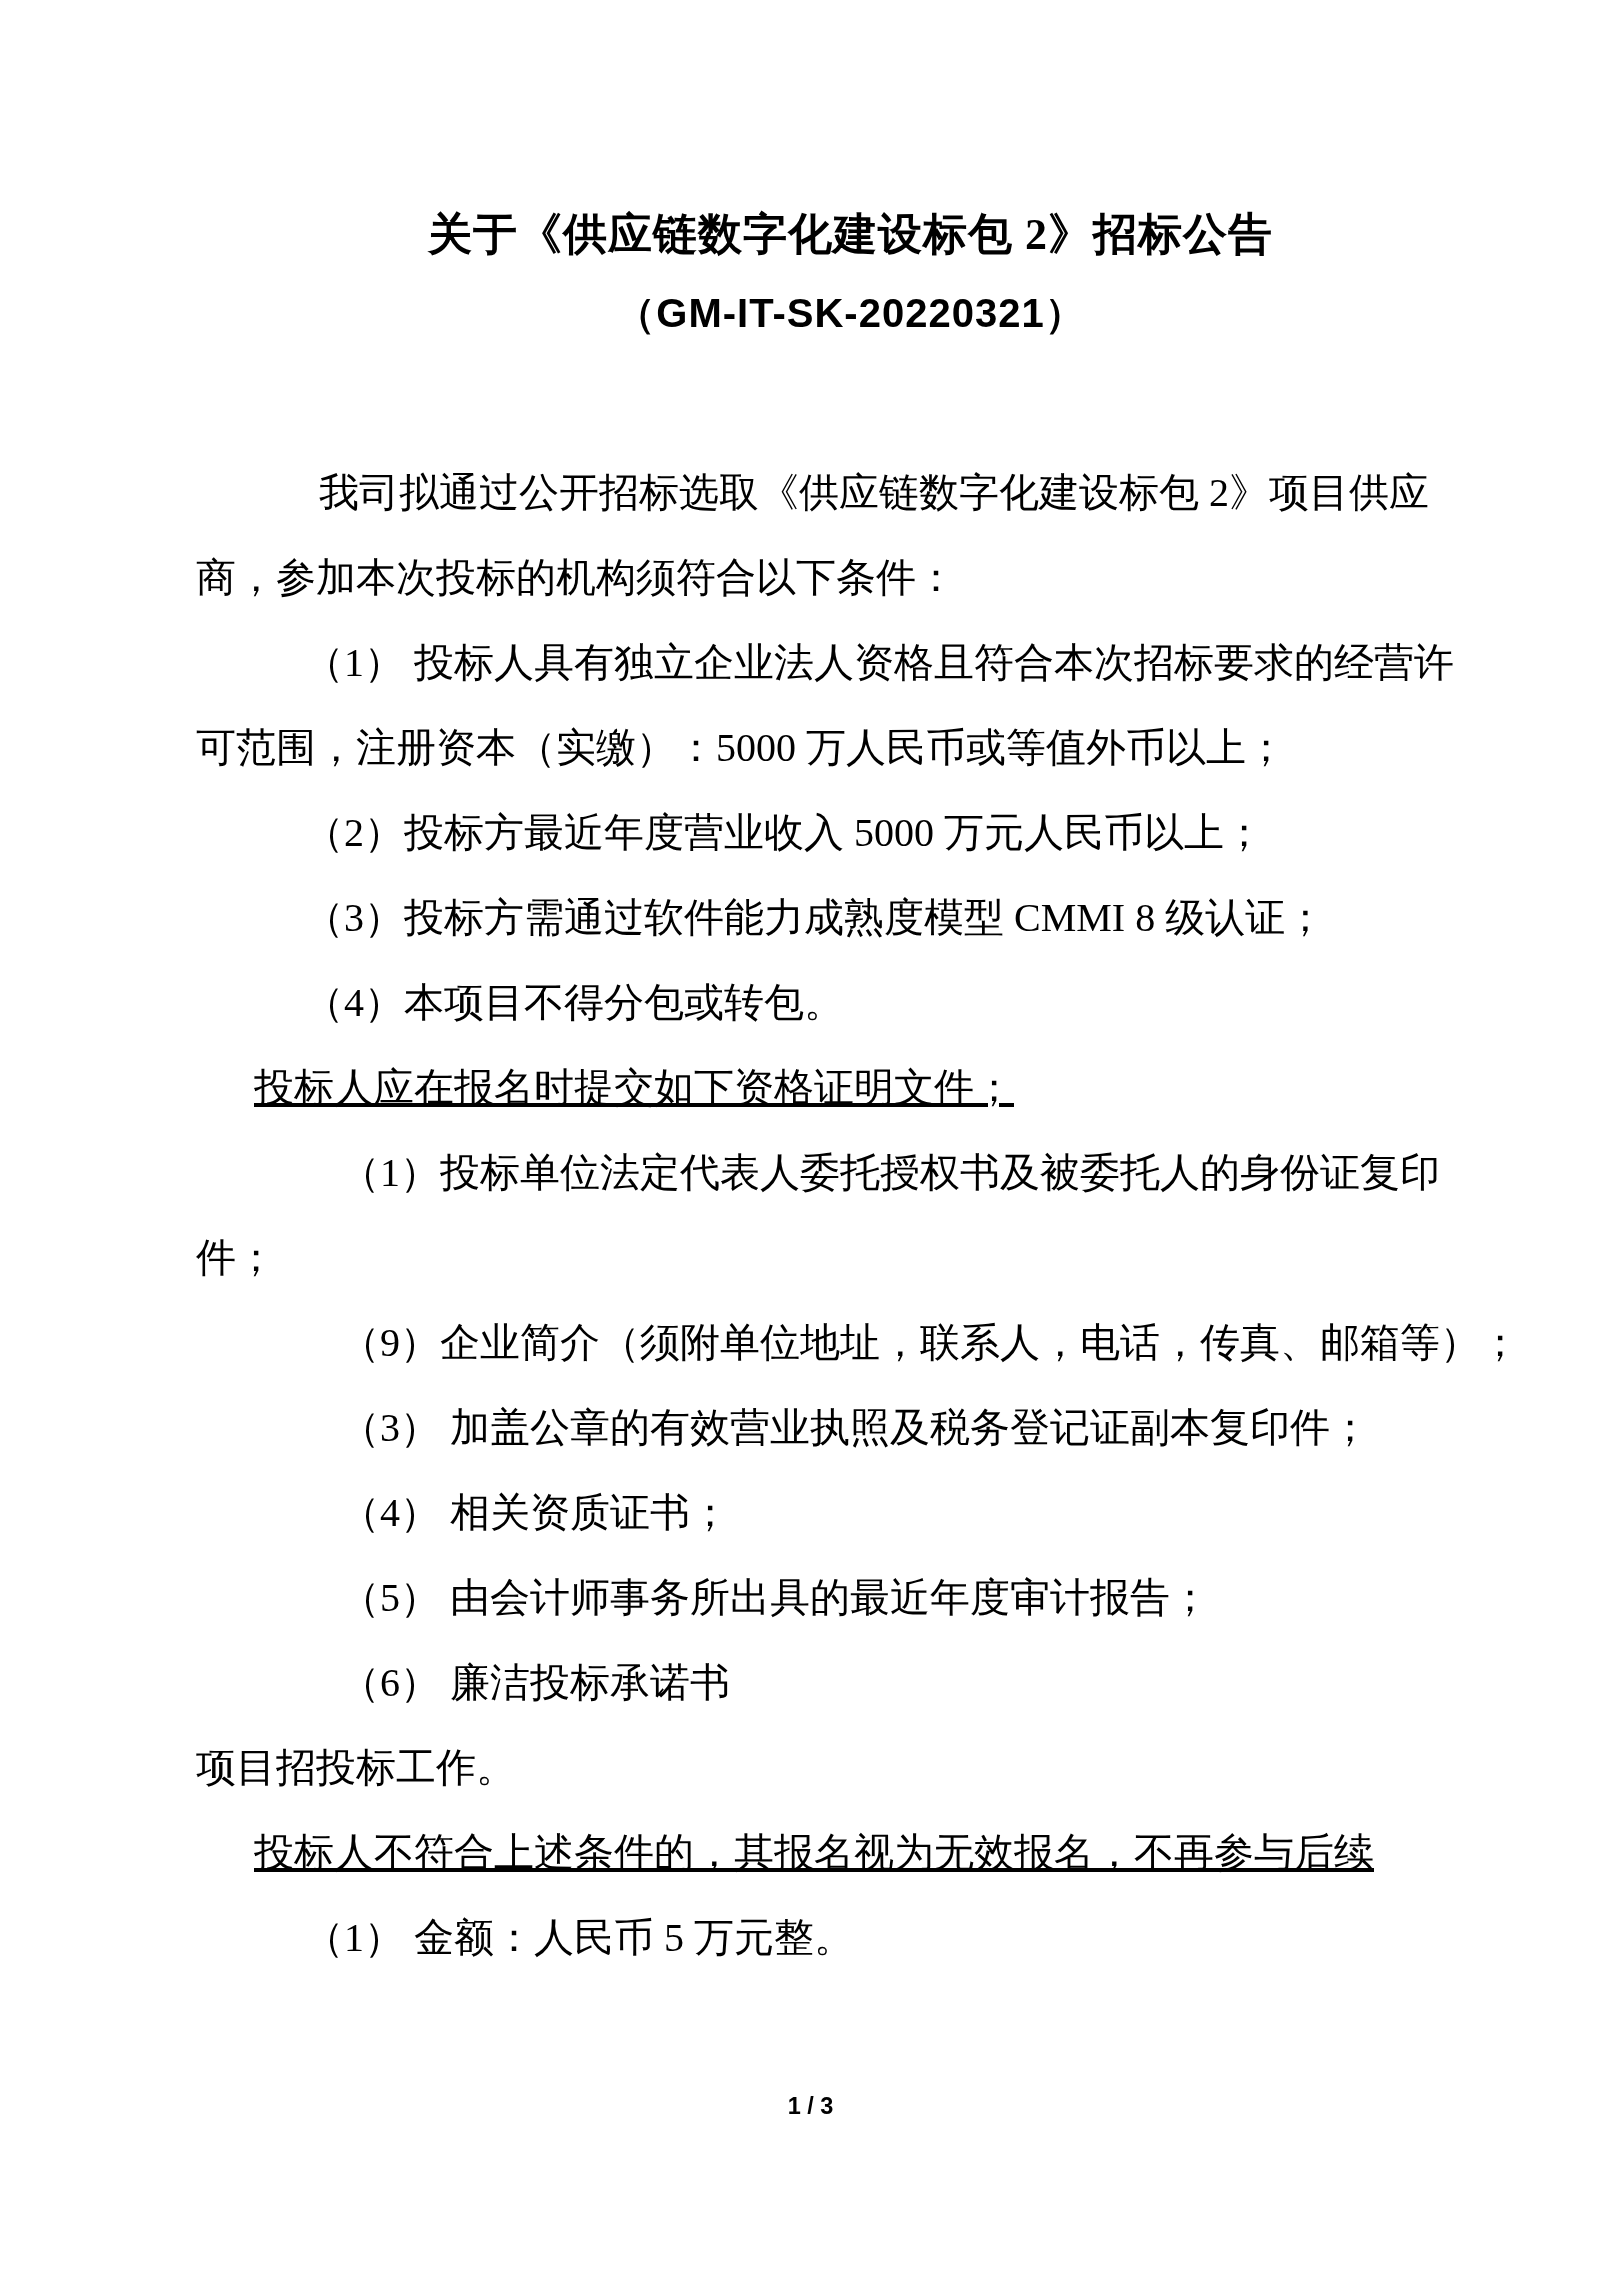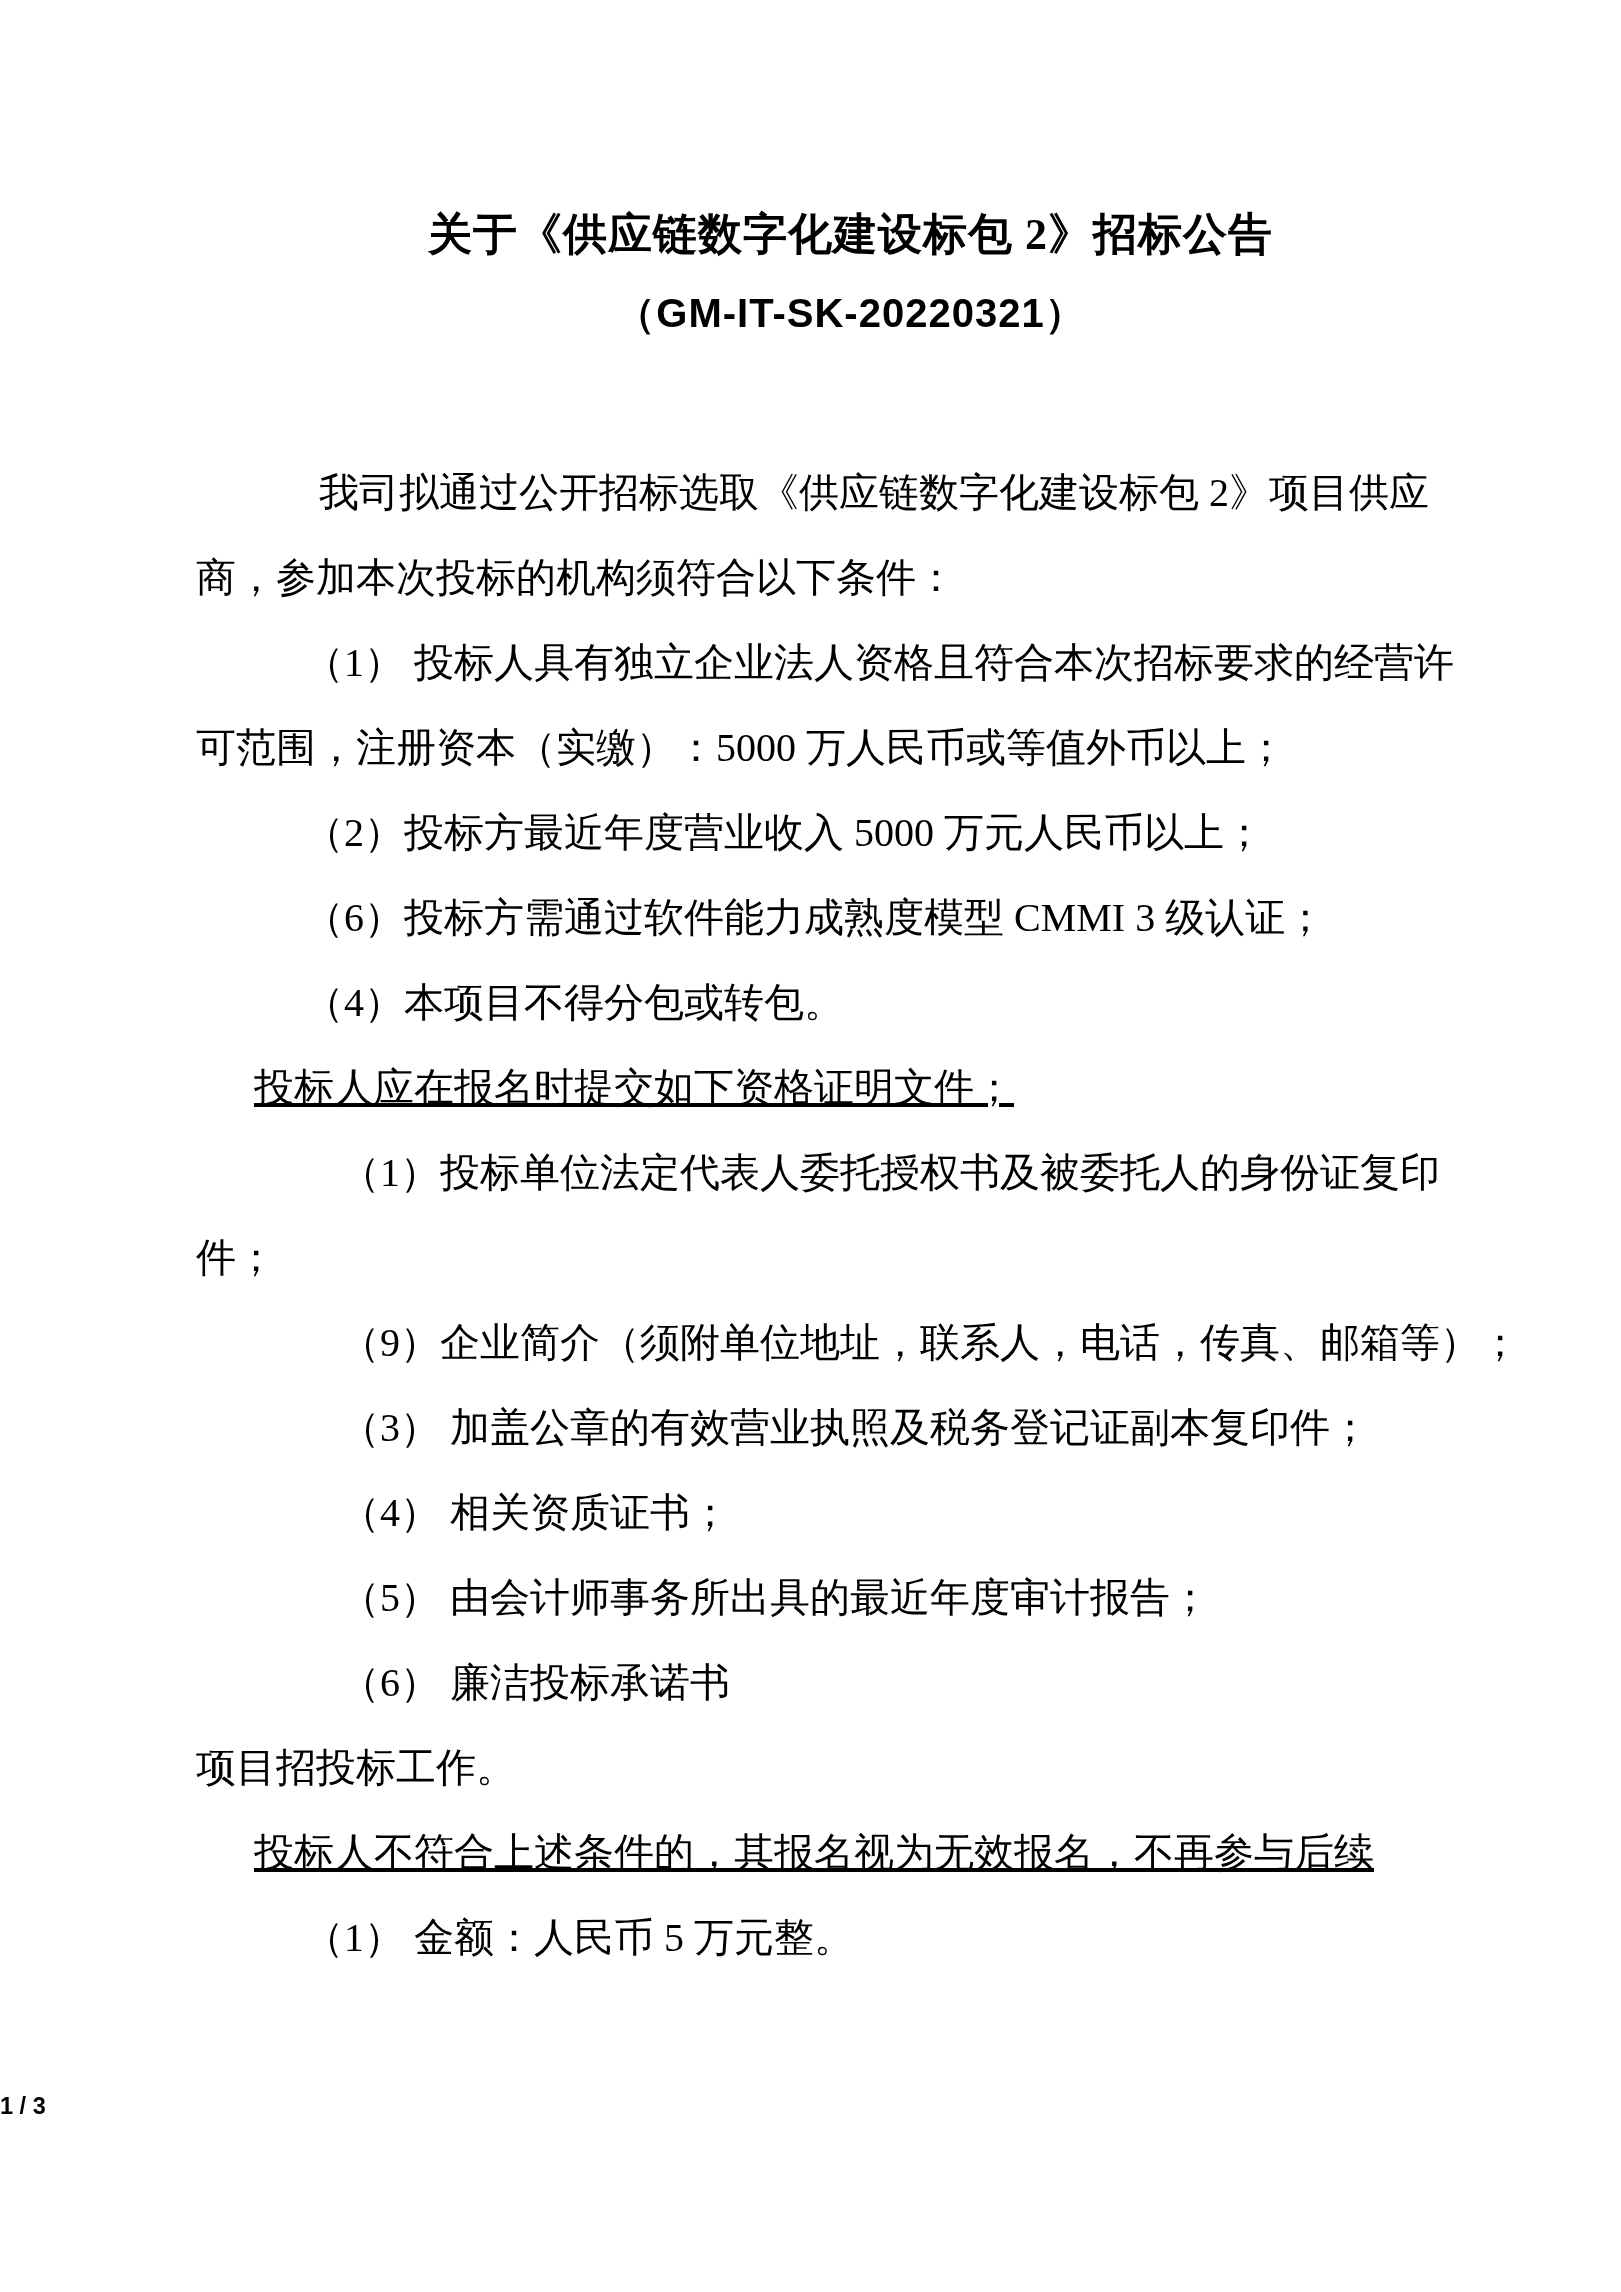--- a/index.html
+++ b/index.html
@@ -56,21 +56,21 @@
   .ind-first { margin-left: 123px; }
   .ind-item1 { margin-left: 108px; }
   .ind-cont  { }
   .ind-sub   { margin-left: 58px; text-decoration: underline; }
   .ind-item2 { margin-left: 144px; }
   .doc-footer {
     position: absolute;
     top: 2092px;
     left: 0;
     width: 100%;
-    text-align: left;
+    text-align: center;
     font-size: 23.5px;
     line-height: 29px;
     font-weight: 700;
     font-family: "Liberation Sans", "DejaVu Sans", sans-serif;
   }
 </style>
 </head>
 <body>
 
 <div class="page">
@@ -78,21 +78,21 @@
   <h1 class="doc-title">关于《供应链数字化建设标包 2》招标公告</h1>
 
   <h2 class="doc-subtitle">（GM-IT-SK-20220321）</h2>
 
   <main class="doc-body">
       <div class="line ind-first">我司拟通过公开招标选取《供应链数字化建设标包 2》项目供应</div>
       <div class="line ind-none">商，参加本次投标的机构须符合以下条件：</div>
       <div class="line ind-item1">（1） 投标人具有独立企业法人资格且符合本次招标要求的经营许</div>
       <div class="line ind-cont">可范围，注册资本（实缴）：5000 万人民币或等值外币以上；</div>
       <div class="line ind-item1">（2）投标方最近年度营业收入 5000 万元人民币以上；</div>
-      <div class="line ind-item1">（6）投标方需通过软件能力成熟度模型 CMMI 3 级认证；</div>
+      <div class="line ind-item1">（3）投标方需通过软件能力成熟度模型 CMMI 8 级认证；</div>
       <div class="line ind-item1">（4）本项目不得分包或转包。</div>
       <div class="line ind-sub">投标人应在报名时提交如下资格证明文件；</div>
       <div class="line ind-item2">（1）投标单位法定代表人委托授权书及被委托人的身份证复印</div>
       <div class="line ind-none">件；</div>
       <div class="line ind-item2">（9）企业简介（须附单位地址，联系人，电话，传真、邮箱等）；</div>
       <div class="line ind-item2">（3） 加盖公章的有效营业执照及税务登记证副本复印件；</div>
       <div class="line ind-item2">（4） 相关资质证书；</div>
       <div class="line ind-item2">（5） 由会计师事务所出具的最近年度审计报告；</div>
       <div class="line ind-item2">（6） 廉洁投标承诺书</div>
       <div class="line ind-none">项目招投标工作。</div>

